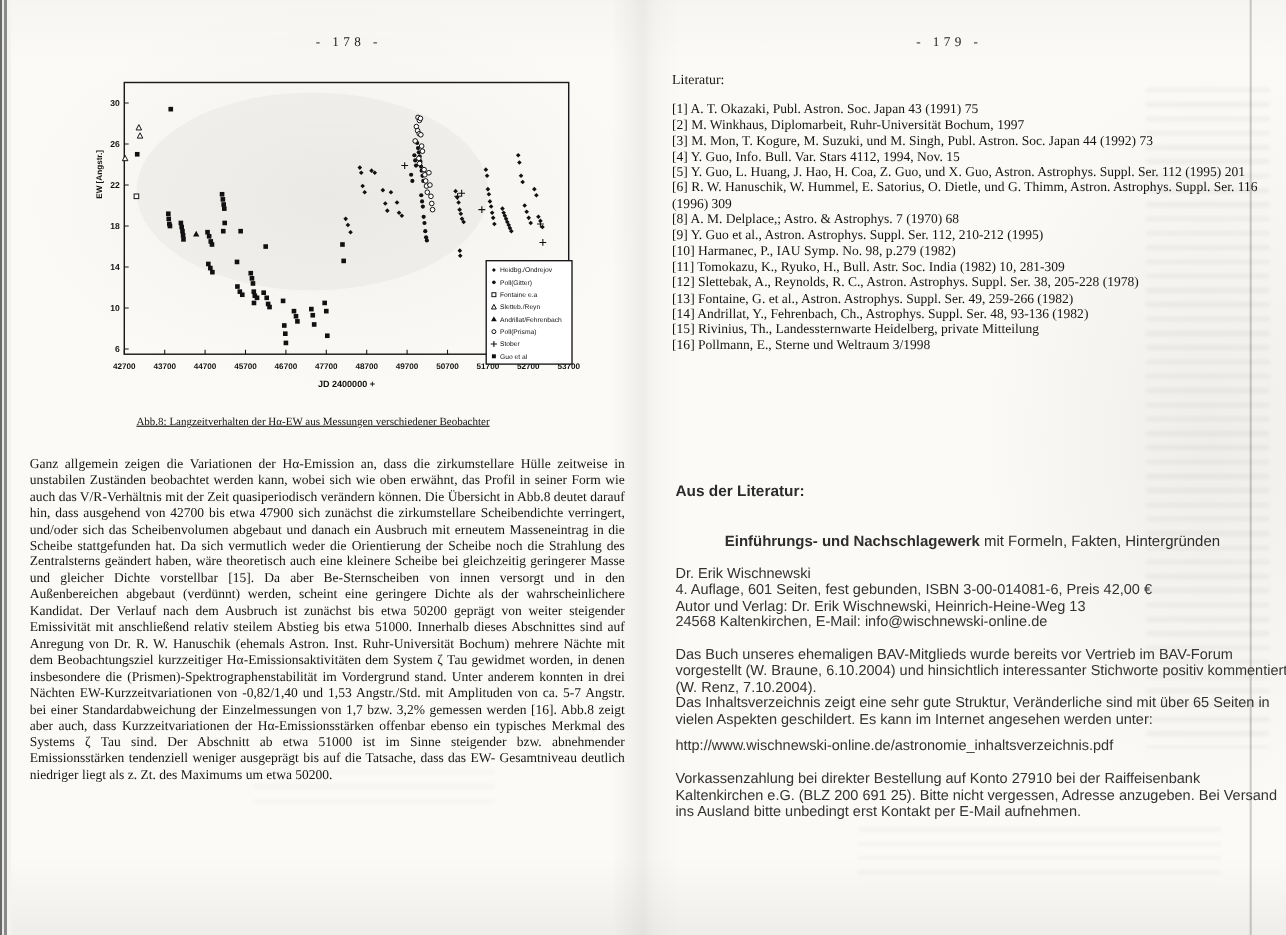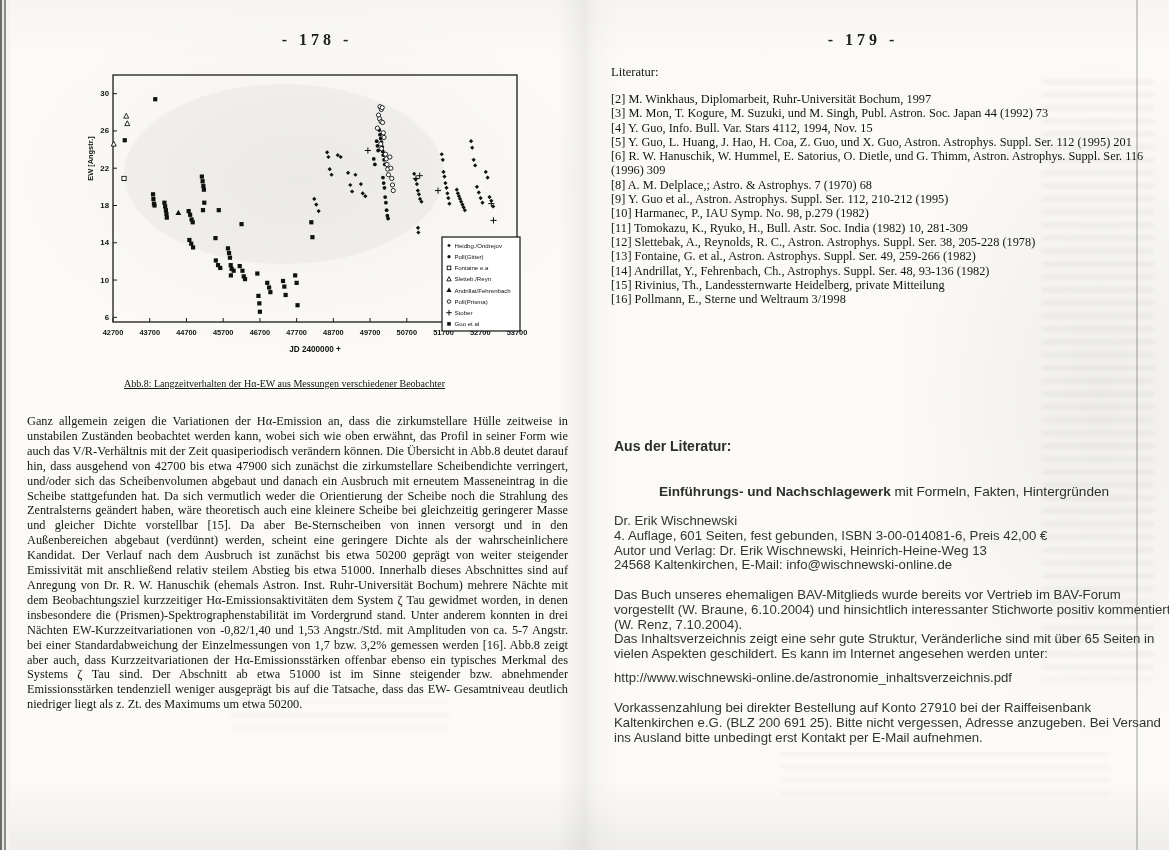--- a/index.html
+++ b/index.html
@@ -13,21 +13,21 @@
       #fbfaf7;
     font-family:"Liberation Serif", serif;color:#1b1b1b;
   }
   .edge-left{position:absolute;left:0;top:0;width:10px;height:850px;
     background:linear-gradient(to right,#6a6a6a 0 2px,#e9e8e5 2px 4px,#8a8a8a 4px 6px,#f4f3f0 6px 10px);}
   .edge-right{position:absolute;left:1136px;top:0;width:2px;height:850px;background:rgba(0,0,0,0.18);}
   .gutter{position:absolute;left:556px;top:0;width:64px;height:850px;
     background:linear-gradient(to right,rgba(0,0,0,0) 0,rgba(0,0,0,0.05) 45%,rgba(0,0,0,0.02) 60%,rgba(0,0,0,0) 100%);}
   .ghost-col{position:absolute;filter:blur(1.5px);opacity:.5;
     background:repeating-linear-gradient(to bottom,rgba(70,70,70,0.10) 0 4px,rgba(0,0,0,0) 4px 13px);}
-  .page-header{position:absolute;font-size:16px;letter-spacing:4px;color:#222;font-weight:bold;}
+  .page-header{position:absolute;font-size:12px;letter-spacing:4px;color:#222;font-weight:normal;}
   .fig-caption{position:absolute;left:124px;top:378px;font-size:10px;color:#141414;text-decoration:underline;}
   .body-par{position:absolute;left:27px;top:414px;width:541px;font-size:12.3px;line-height:14.9px;
     text-align:justify;color:#161616;}
   .lit-head{position:absolute;left:611px;top:65px;font-size:12.6px;color:#161616;text-align:right;}
   .refs{position:absolute;left:611px;top:92px;width:545px;font-size:12.3px;line-height:14.3px;color:#141414;}
   .ref{margin:0;}
   .adl-head{position:absolute;left:614px;top:438px;font-family:"Liberation Sans",sans-serif;
     font-weight:bold;font-size:14px;color:#2b2b2b;}
   .book-title{position:absolute;left:614px;top:466px;width:540px;text-align:center;
     font-family:"Liberation Sans",sans-serif;font-weight:bold;font-size:13.8px;color:#2b2b2b;}
@@ -315,20 +315,21 @@
   <div class="fig-caption">Abb.8: Langzeitverhalten der Hα-EW aus Messungen verschiedener Beobachter</div>
 
   <div class="body-par">Ganz allgemein zeigen die Variationen der Hα-Emission an, dass die zirkumstellare Hülle zeitweise in unstabilen Zuständen beobachtet werden kann, wobei sich wie oben erwähnt, das Profil in seiner Form wie auch das V/R-Verhältnis mit der Zeit quasiperiodisch verändern können. Die Übersicht in Abb.8 deutet darauf hin, dass ausgehend von 42700 bis etwa 47900 sich zunächst die zirkumstellare Scheibendichte verringert, und/oder sich das Scheibenvolumen abgebaut und danach ein Ausbruch mit erneutem Masseneintrag in die Scheibe stattgefunden hat. Da sich vermutlich weder die Orientierung der Scheibe noch die Strahlung des Zentralsterns geändert haben, wäre theoretisch auch eine kleinere Scheibe bei gleichzeitig geringerer Masse und gleicher Dichte vorstellbar [15]. Da aber Be-Sternscheiben von innen versorgt und in den Außenbereichen abgebaut (verdünnt) werden, scheint eine geringere Dichte als der wahrscheinlichere Kandidat. Der Verlauf nach dem Ausbruch ist zunächst bis etwa 50200 geprägt von weiter steigender Emissivität mit anschließend relativ steilem Abstieg bis etwa 51000. Innerhalb dieses Abschnittes sind auf Anregung von Dr. R. W. Hanuschik (ehemals Astron. Inst. Ruhr-Universität Bochum) mehrere Nächte mit dem Beobachtungsziel kurzzeitiger Hα-Emissionsaktivitäten dem System ζ Tau gewidmet worden, in denen insbesondere die (Prismen)-Spektrographenstabilität im Vordergrund stand. Unter anderem konnten in drei Nächten EW-Kurzzeitvariationen von -0,82/1,40 und 1,53 Angstr./Std. mit Amplituden von ca. 5-7 Angstr. bei einer Standardabweichung der Einzelmessungen von 1,7 bzw. 3,2% gemessen werden [16]. Abb.8 zeigt aber auch, dass Kurzzeitvariationen der Hα-Emissionsstärken offenbar ebenso ein typisches Merkmal des Systems ζ Tau sind. Der Abschnitt ab etwa 51000 ist im Sinne steigender bzw. abnehmender Emissionsstärken tendenziell weniger ausgeprägt bis auf die Tatsache, dass das EW- Gesamtniveau deutlich niedriger liegt als z. Zt. des Maximums um etwa 50200.</div>
 
   <div class="page-header" style="left:808px;top:31px;width:110px;text-align:center;">- 179 -</div>
 
   <div class="lit-head">Literatur:</div>
 
   <div class="refs">
 
+  <div class="ref">[1] A. T. Okazaki, Publ. Astron. Soc. Japan 43 (1991) 75</div>
       <div class="ref">[2] M. Winkhaus, Diplomarbeit, Ruhr-Universität Bochum, 1997</div>
       <div class="ref">[3] M. Mon, T. Kogure, M. Suzuki, und M. Singh, Publ. Astron. Soc. Japan 44 (1992) 73</div>
       <div class="ref">[4] Y. Guo, Info. Bull. Var. Stars 4112, 1994, Nov. 15</div>
       <div class="ref">[5] Y. Guo, L. Huang, J. Hao, H. Coa, Z. Guo, und X. Guo, Astron. Astrophys. Suppl. Ser. 112 (1995) 201</div>
       <div class="ref">[6] R. W. Hanuschik, W. Hummel, E. Satorius, O. Dietle, und G. Thimm, Astron. Astrophys. Suppl. Ser. 116 (1996) 309</div>
       <div class="ref">[8] A. M. Delplace,; Astro. &amp; Astrophys. 7 (1970) 68</div>
       <div class="ref">[9] Y. Guo et al., Astron. Astrophys. Suppl. Ser. 112, 210-212 (1995)</div>
       <div class="ref">[10] Harmanec, P., IAU Symp. No. 98, p.279 (1982)</div>
       <div class="ref">[11] Tomokazu, K., Ryuko, H., Bull. Astr. Soc. India (1982) 10, 281-309</div>
       <div class="ref">[12] Slettebak, A., Reynolds, R. C., Astron. Astrophys. Suppl. Ser. 38, 205-228 (1978)</div>

